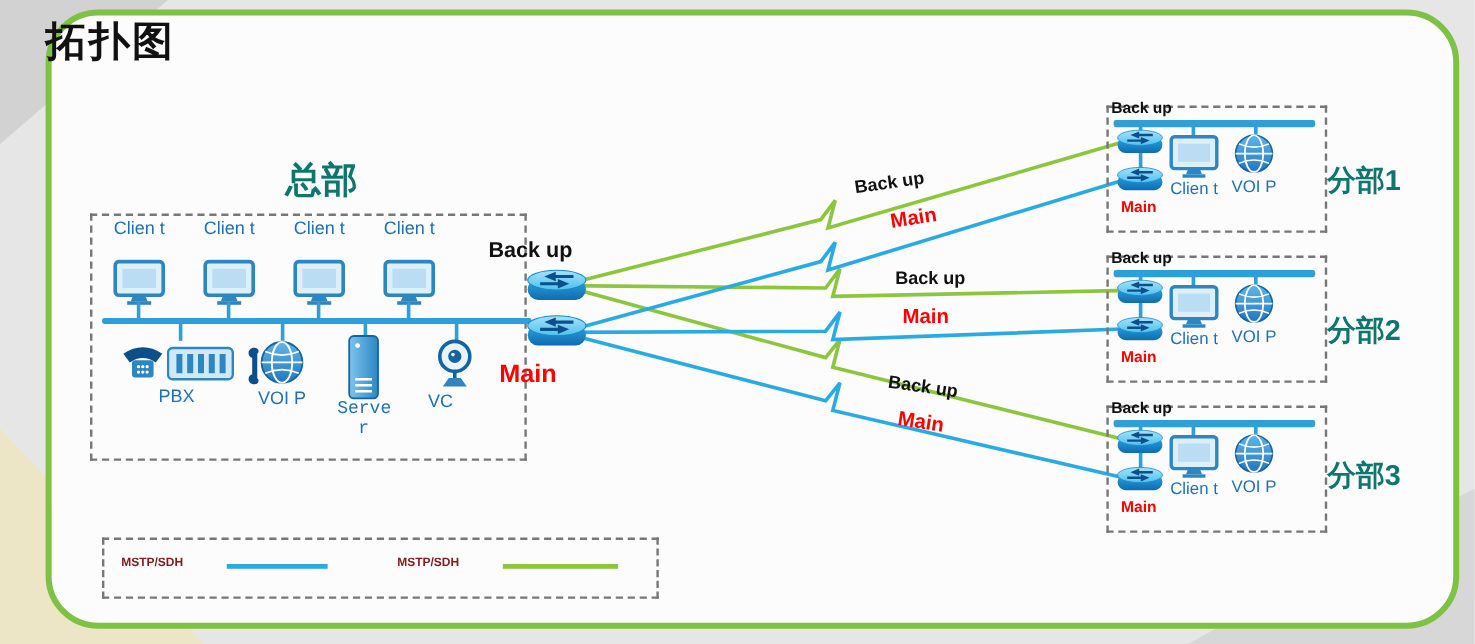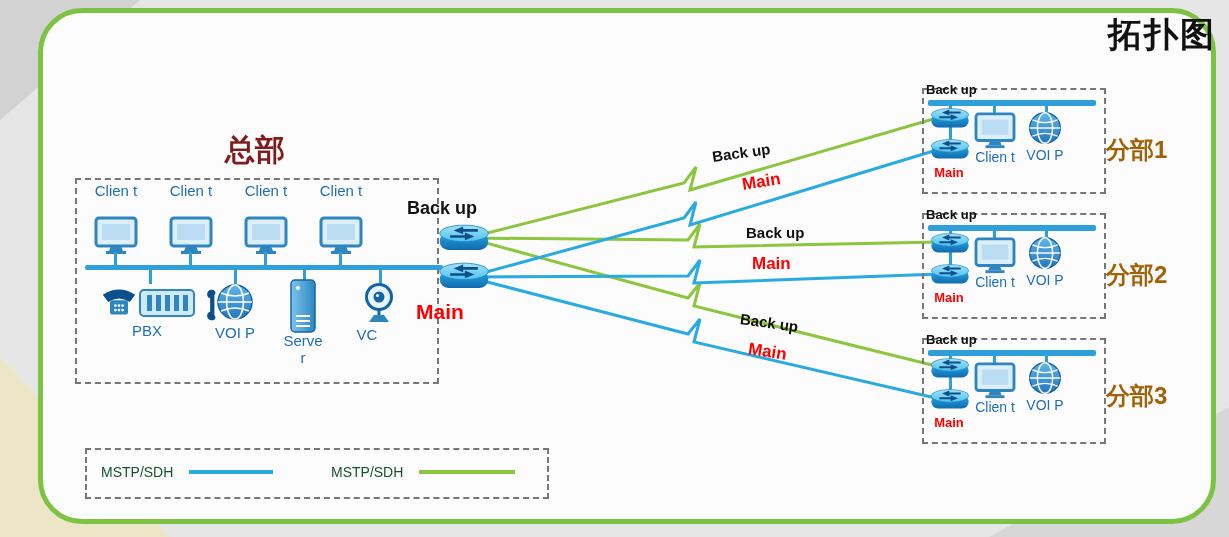--- a/index.html
+++ b/index.html
@@ -11,27 +11,27 @@
   }
   .deco{position:absolute;}
   .deco-tl{left:0;top:0;width:140px;height:120px;background:#d2d2d2;clip-path:polygon(0 0,100% 0,0 100%);}
   .deco-bl{left:0;bottom:0;width:170px;height:180px;background:#ece6c6;clip-path:polygon(0 0,0 100%,100% 100%);}
   .deco-br{right:0;bottom:0;width:240px;height:130px;background:#d7d7d7;clip-path:polygon(100% 0,100% 100%,0 100%);}
   .frame{
     position:absolute;left:38px;top:8px;width:1168px;height:506px;
     border:5px solid #7DC242;border-radius:44px;background:#fcfcfc;
   }
   .title{
-    position:absolute;left:38px;top:12px;width:1178px;text-align:right;
+    position:absolute;left:38px;top:12px;width:1178px;text-align:left;
     font-size:34px;font-weight:700;color:#111;letter-spacing:2px;
   }
   svg.lines{position:absolute;left:0;top:0;width:1229px;height:537px;pointer-events:none;}
 
   
-  .hq-name{position:absolute;left:75px;top:130px;width:360px;text-align:center;font-size:30px;font-weight:700;color:#7f1d1d;}
+  .hq-name{position:absolute;left:88px;top:130px;width:360px;text-align:center;font-size:30px;font-weight:700;color:#0f766e;}
   .hq-box{position:absolute;left:75px;top:178px;width:360px;height:202px;border:2px dashed #777;}
   .client-group{position:absolute;top:0;width:62px;height:90px;}
   .client-label{position:absolute;left:9px;top:2px;width:44px;text-align:center;font-size:15px;line-height:1.15;color:#1F6FB5;}
   .client-icon{position:absolute;left:9px;top:36px;width:44px;height:40px;}
   .client-vline{position:absolute;top:72px;width:3px;height:15px;background:#2E9FD8;}
   .hq-bus{position:absolute;left:8px;top:85px;width:358px;height:5px;background:#2E9FD8;border-radius:2px;}
   .dev-vline{position:absolute;top:90px;width:3px;height:14px;background:#2E9FD8;}
   .dev-label{position:absolute;text-align:center;font-size:15px;line-height:1.15;color:#1F6FB5;}
 
   
@@ -46,30 +46,30 @@
   .b-vline-r{position:absolute;left:25px;top:14px;width:3px;height:46px;background:#2E9FD8;}
   .b-router1{position:absolute;left:6px;top:16px;width:40px;height:27px;}
   .b-router2{position:absolute;left:6px;top:47px;width:40px;height:27px;}
   .b-main{position:absolute;left:0;top:75px;width:50px;text-align:center;font-weight:700;font-size:13px;color:#FF0000;}
   .b-vline-c{position:absolute;left:69px;top:14px;width:3px;height:10px;background:#2E9FD8;}
   .b-client{position:absolute;left:50px;top:22px;width:42px;height:38px;}
   .b-client-label{position:absolute;left:49px;top:60px;width:44px;text-align:center;font-size:14px;line-height:1.1;color:#1F6FB5;}
   .b-vline-g{position:absolute;left:121px;top:14px;width:3px;height:8px;background:#2E9FD8;}
   .b-globe{position:absolute;left:103px;top:20px;width:36px;height:36px;}
   .b-voip-label{position:absolute;left:101px;top:58px;width:40px;text-align:center;font-size:14px;line-height:1.1;color:#1F6FB5;}
-  .branch-name{position:absolute;font-size:24px;font-weight:700;color:#a16207;white-space:nowrap;}
+  .branch-name{position:absolute;font-size:24px;font-weight:700;color:#0f766e;white-space:nowrap;}
 
   
   .link-label{position:absolute;font-weight:700;white-space:nowrap;}
   .ll-backup{font-size:15px;color:#111;}
   .ll-main{font-size:17px;color:#FF0000;}
 
   
   .legend{position:absolute;left:85px;top:448px;width:460px;height:47px;border:2px dashed #777;}
-  .legend-label{position:absolute;top:14px;font-size:14px;font-weight:400;color:#14532d;white-space:nowrap;}
+  .legend-label{position:absolute;top:14px;font-size:10px;font-weight:700;color:#7f1d1d;white-space:nowrap;}
   .legend-line{position:absolute;top:20px;height:4px;}
   .legend-line.blue{left:102px;width:84px;background:#29ABE2;}
   .legend-line.green{left:332px;width:96px;background:#8CC63E;}
 </style>
 </head>
 <body>
 
 <svg width="0" height="0" style="position:absolute" aria-hidden="true">
   <defs>
     <linearGradient id="gr-router-body" x1="0" y1="0" x2="0" y2="1">
@@ -221,21 +221,21 @@
       </svg></div>
   <div style="position:absolute;left:138px;top:102px;"><svg width="40" height="40">
         <use href="#sym-globe"></use>
       </svg></div>
   <div class="dev-label" style="left:138px;top:144px;width:40px;">VOI P</div>
 
   <div class="dev-vline" style="left:226px;"></div>
   <div style="position:absolute;left:212px;top:98px;"><svg width="28" height="56">
         <use href="#sym-server"></use>
       </svg></div>
-  <div class="dev-label" style="left:204px;top:152px;width:44px;">Serve r</div>
+  <div class="dev-label" style="left:204px;top:152px;width:44px;font-family:Liberation Mono, monospace;">Serve r</div>
 
   <div class="dev-vline" style="left:302px;"></div>
   <div style="position:absolute;left:282px;top:102px;"><svg width="40" height="42">
         <use href="#sym-camera"></use>
       </svg></div>
   <div class="dev-label" style="left:270px;top:146px;width:40px;">VC</div>
 </div>
 
 <div class="hq-backup-label">Back up</div>
 <div class="hq-router" style="left:438px;top:222px;"><svg width="52" height="35">

